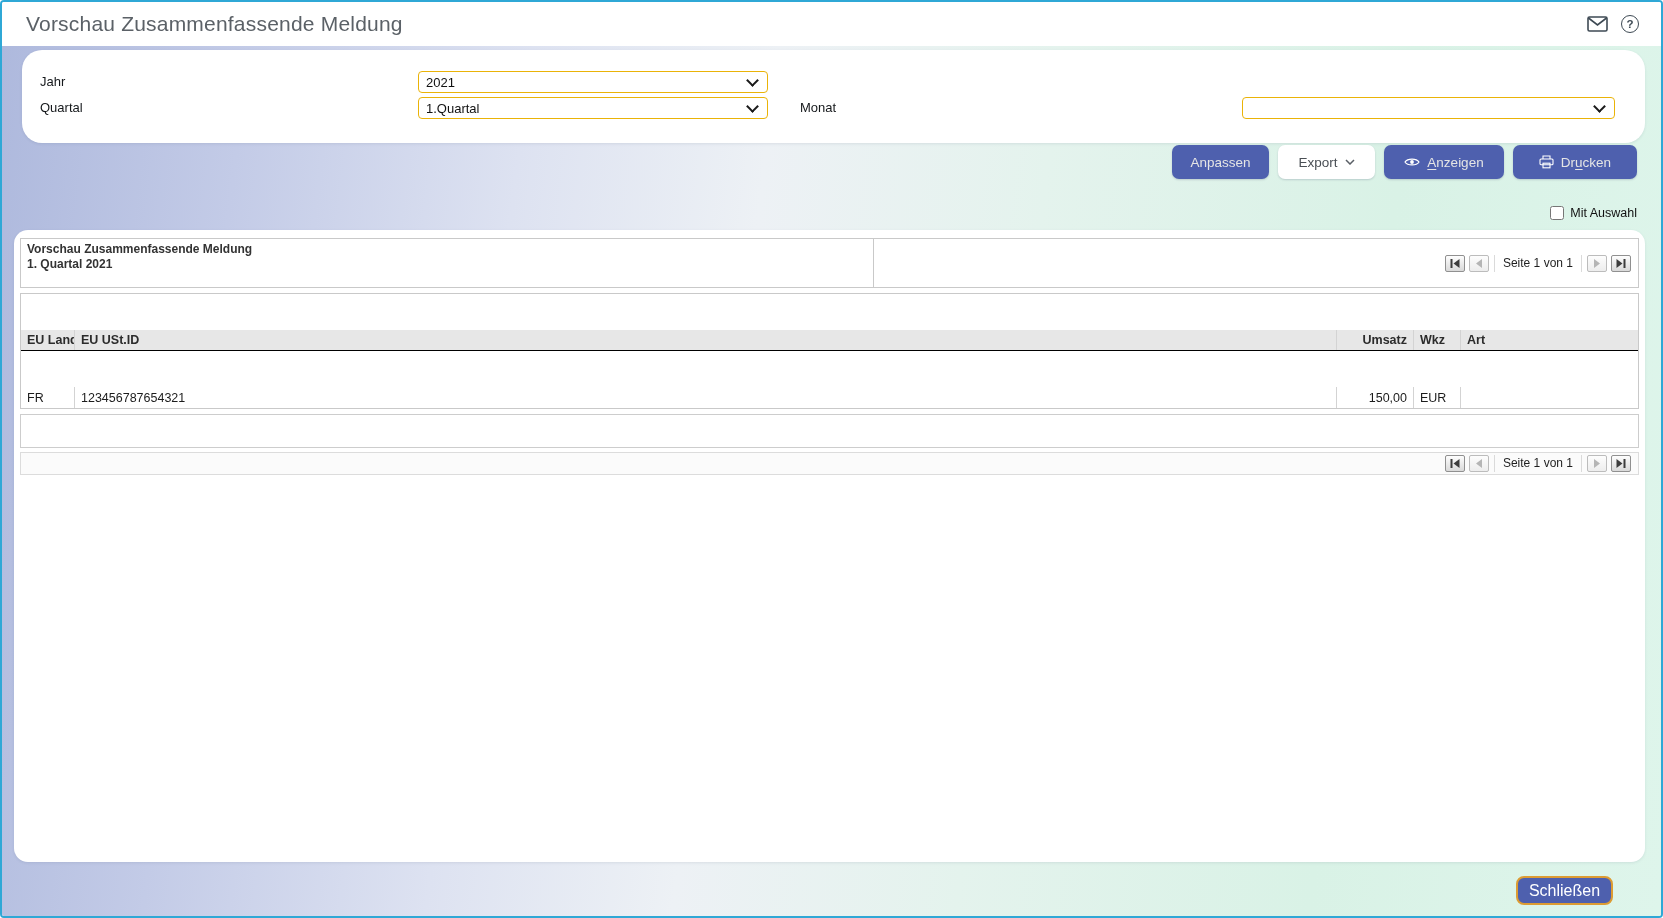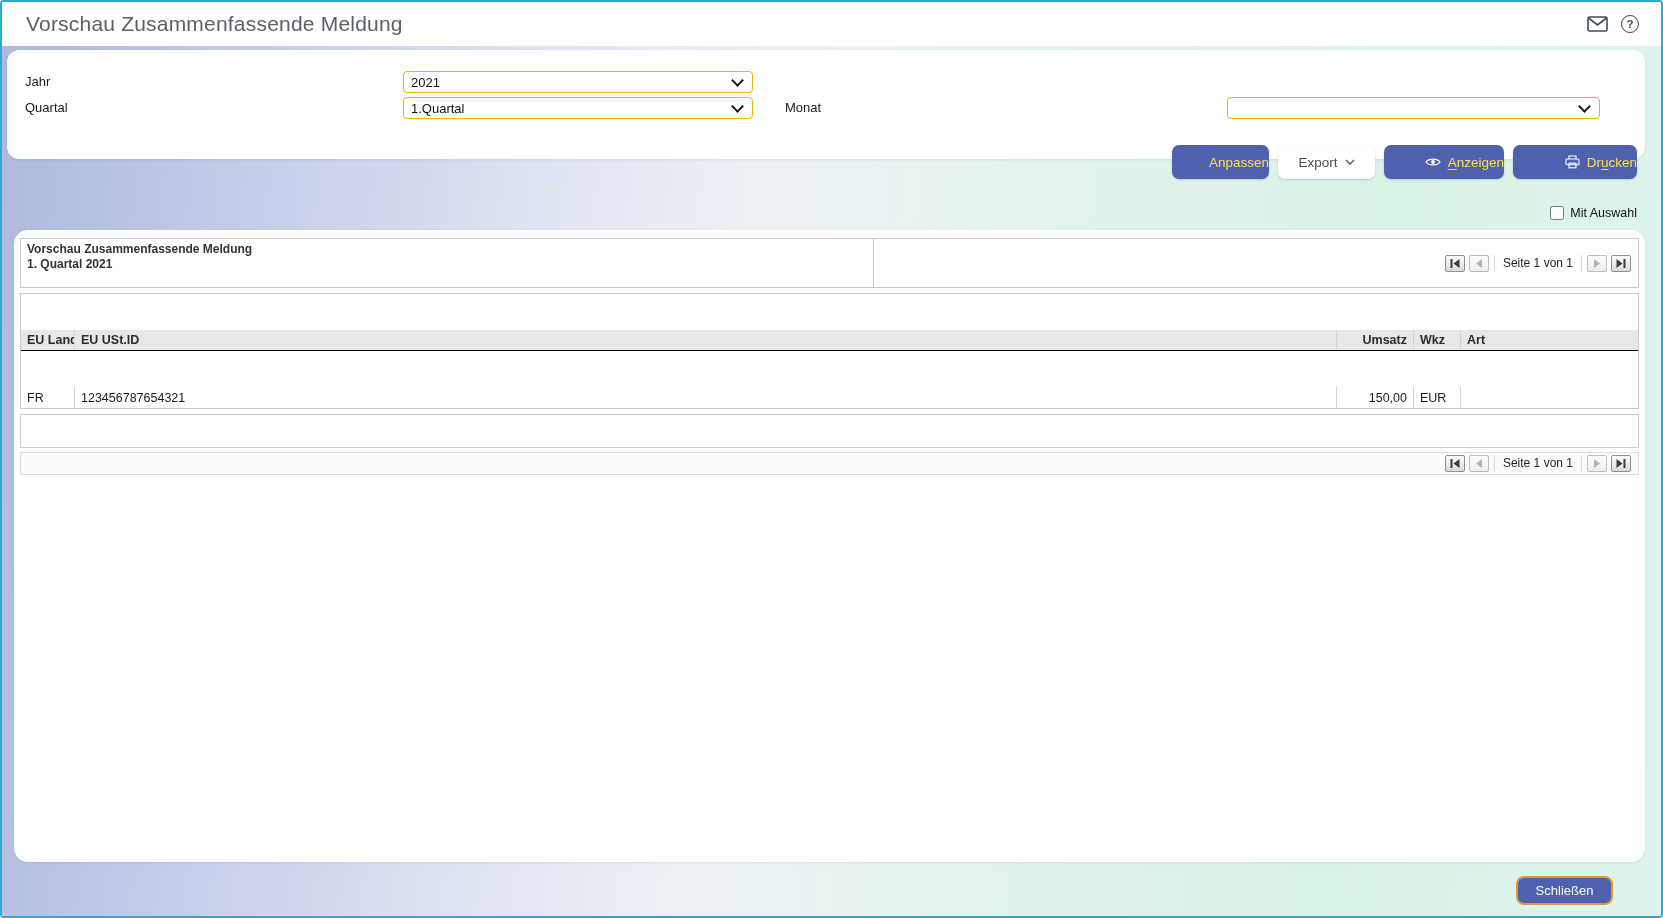--- a/index.html
+++ b/index.html
@@ -32,22 +32,22 @@
   }
   
   .content {
     position: absolute; top: 44px; left: 0; right: 0; bottom: 0;
     background: linear-gradient(97deg,
       #aeb9dd 0%, #c3cbe7 14%, #dde2f1 30%, #edf1f5 44%,
       #e4f3ed 60%, #d9f2e6 80%, #def5eb 100%);
   }
   
   .filter-panel {
-    position: absolute; left: 5px; right: 16px; top: 4px; height: 109px;
-    background: #ffffff; border-radius: 12px;
+    position: absolute; left: 20px; right: 16px; top: 4px; height: 93px;
+    background: #ffffff; border-radius: 20px;
     box-shadow: 0 1px 3px rgba(40,60,90,.10);
   }
   .flabel { position: absolute; font-size: 13px; color: #15181b; }
   .select-wrap { position: absolute; }
   .select-wrap select {
     width: 100%; height: 22px;
     appearance: none; -webkit-appearance: none;
     border: 1px solid #eab308; border-radius: 4px;
     background: #ffffff; color: #111;
     font-family: "Liberation Sans", sans-serif; font-size: 13px;
@@ -63,21 +63,21 @@
   .toolbar {
     position: absolute; top: 99px; right: 24px;
     display: flex; gap: 9px; align-items: center;
   }
   .btn {
     height: 34px; border: none; border-radius: 7px;
     font-family: "Liberation Sans", sans-serif; font-size: 13.5px;
     display: flex; align-items: center; justify-content: center; gap: 7px;
     cursor: pointer; box-shadow: 0 1px 2px rgba(30,40,80,.18);
   }
-  .btn-blue { background: #4e60ae; color: #fde047; justify-content: flex-end; }
+  .btn-blue { background: #4e60ae; color: #e5e5e5; }
   .btn-white { background: #ffffff; color: #4a4f55; }
   .w-anpassen { width: 97px; }
   .w-export { width: 97px; }
   .w-anzeigen { width: 120px; }
   .w-drucken { width: 124px; }
   .ul { text-decoration: underline; text-underline-offset: 2px; }
   
   .checkbox-row {
     position: absolute; top: 160px; right: 24px;
     display: flex; align-items: center; gap: 6px;
@@ -143,21 +143,21 @@
     font-size: 12px; color: #1f1f1f; padding: 0 8px; margin: 0 3px;
     border-left: 1px solid #dadada; border-right: 1px solid #dadada;
     line-height: 17px;
   }
   
   .close-btn {
     position: absolute; top: 830px; right: 48px;
     width: 97px; height: 29px;
     background: #4e60ae; color: #ffffff;
     border: 2px solid #dd9c33; border-radius: 8px;
-    font-family: "Liberation Sans", sans-serif; font-size: 13px;
+    font-family: "Liberation Sans", sans-serif; font-size: 16px;
     cursor: pointer;
   }
   svg { display: block; }
 </style>
 </head>
 <body>
 
 <div class="window">
 
   <div class="titlebar">

